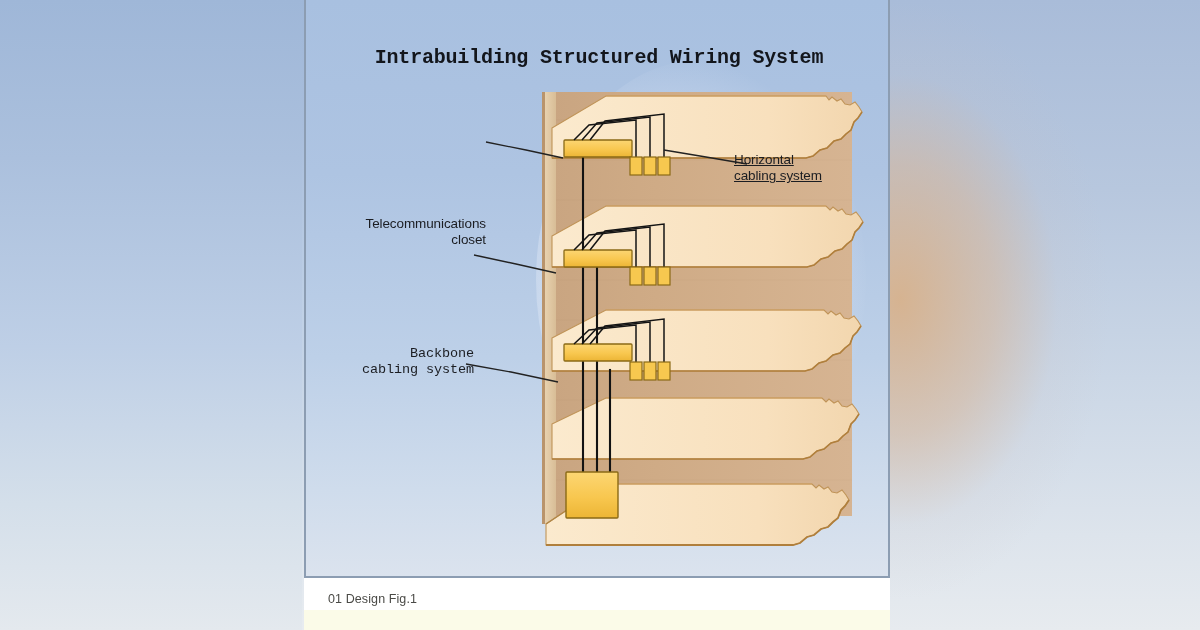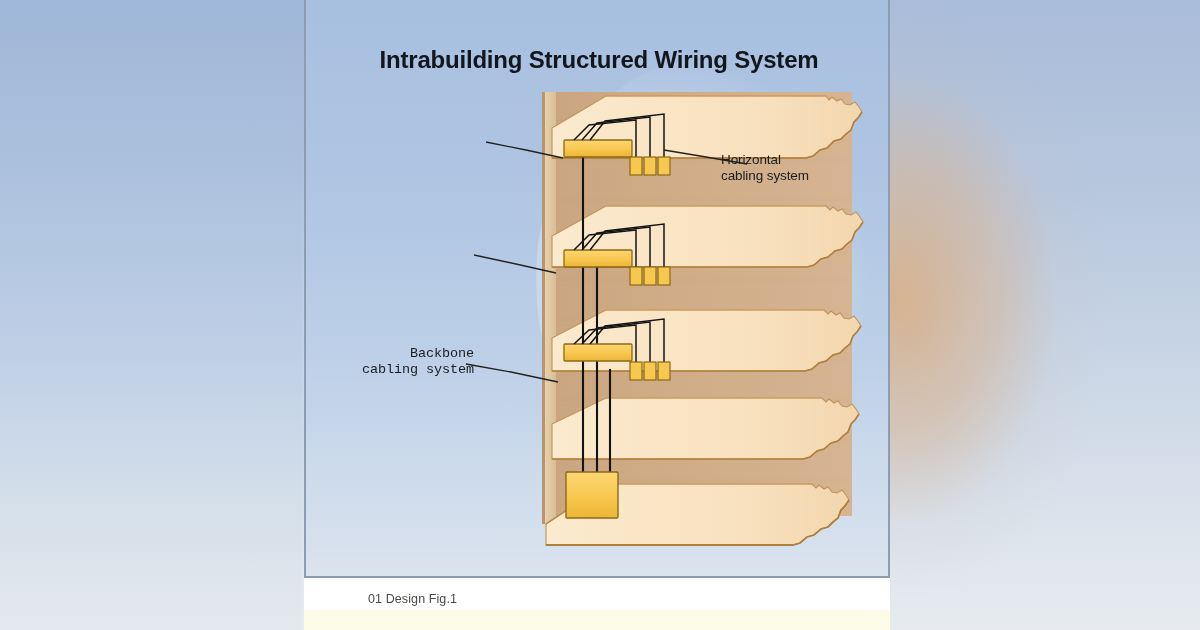--- a/index.html
+++ b/index.html
@@ -55,25 +55,25 @@
     border-radius: 50%;
     background: radial-gradient(ellipse at 40% 50%, rgba(255,255,255,0.55) 0%, rgba(235,240,250,0.30) 50%, rgba(255,255,255,0) 72%);
     pointer-events: none;
   }
 
   #fig-title {
     position: absolute;
     left: 0; top: 46px;
     width: 586px;
     text-align: center;
-    font-size: 24px;
+    font-size: 20px;
     font-weight: bold;
     color: #13161c;
     letter-spacing: -0.2px;
-    font-family: Liberation Sans, sans-serif;
+    font-family: Liberation Mono, monospace;
   }
 
   
   #building {
     position: absolute;
     left: 0; top: 0;
     width: 586px; height: 578px;
   }
 
   
@@ -84,21 +84,20 @@
     background: #ffffff;
     box-sizing: border-box;
   }
   #caption-text {
     position: absolute;
     left: 24px; top: 14px;
     font-size: 12.5px;
     color: #4a4a46;
     font-family: "Liberation Sans", sans-serif;
     letter-spacing: 0.1px;
-    margin-left: 40px;
   }
   #caption-accent {
     position: absolute;
     left: 304px; top: 610px;
     width: 586px; height: 20px;
     background: #fbfbe8;
   }
 
   .lbl {
     position: absolute;
@@ -268,25 +267,29 @@
         <path d="M358 150 L400 157 L441 164"></path>
 
         <path d="M180 142 L220 150 L257 158"></path>
 
         <path d="M168 255 L210 264 L250 273"></path>
 
         <path d="M160 364 L205 372 L252 382"></path>
       </g>
     </svg>
 
-    <div class="lbl left" style="left:415px; top:152px; width:140px;">
+    <div class="lbl left" style="left:428px; top:152px; width:140px;text-decoration:underline;">
       <div>Horizontal</div>
       <div>cabling system</div>
     </div>
 
+    <div class="lbl right" style="left:30px; top:216px; width:150px;">
+      <div>Telecommunications</div>
+      <div>closet</div>
+    </div>
 
     <div class="lbl right" style="left:28px; top:346px; width:140px;font-family:Liberation Mono, monospace;">
       <div>Backbone</div>
       <div>cabling system</div>
     </div>
 
 
   </div>
 
   <div id="caption-bar">

